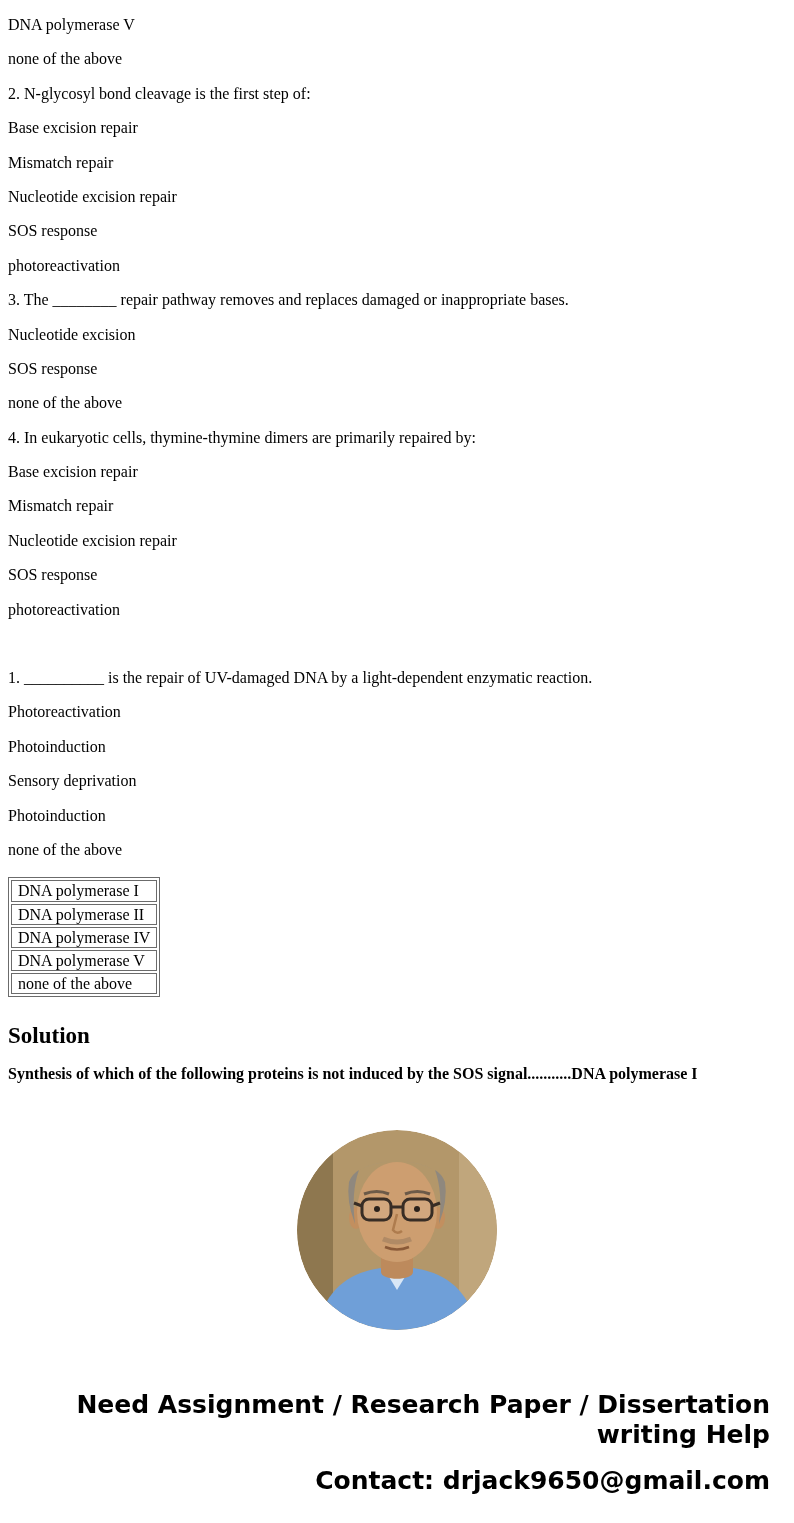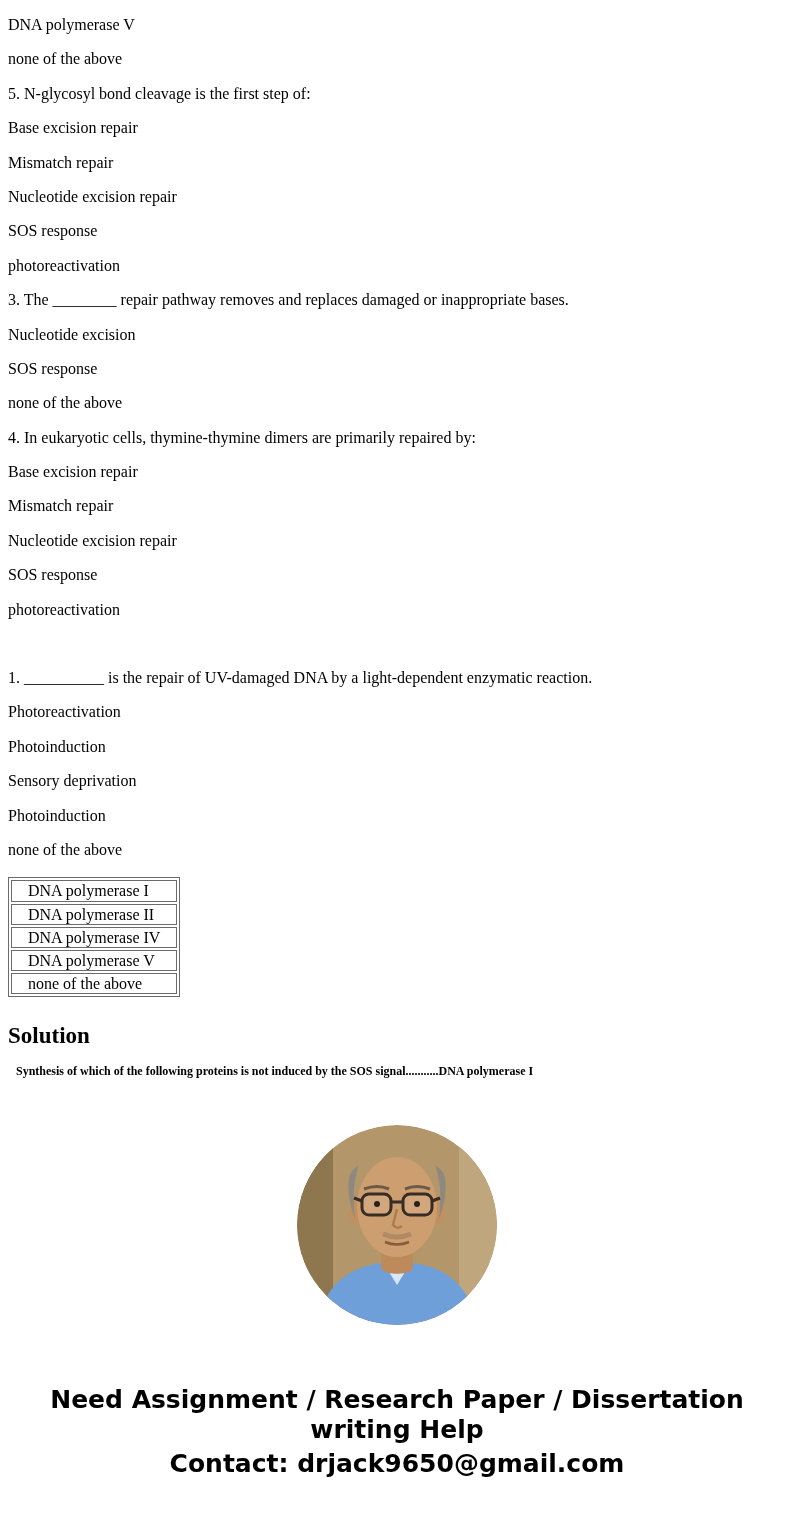--- a/index.html
+++ b/index.html
@@ -30,36 +30,36 @@
   table.poly-table {
     border-collapse: separate;
     border-spacing: 2px;
     border: 1px solid #6b6b6b;
     margin: 18px 0 0 0;
   }
   table.poly-table td {
     border: 1px solid #6b6b6b;
     font-size: 16px;
     line-height: 1.2;
-    padding: 0 16px;
+    padding: 0 6px;
     min-width: 132px;
     white-space: nowrap;
     margin-top: 8px;
   }
 
   h3.solution-heading {
     font-family: "Liberation Serif", serif;
     font-size: 23px;
     font-weight: bold;
     margin: 26px 0 14px 0;
   }
   p.solution-text {
-    font-size: 12px;
+    font-size: 16px;
     font-weight: bold;
-    margin: 16px 8px;
+    margin: 16px 0;
     line-height: 1.15;
   }
 
   .avatar-wrap {
     margin-top: 46px;
     text-align: center;
   }
   .avatar-wrap svg {
     border-radius: 50%;
     display: inline-block;
@@ -68,31 +68,31 @@
   .footer {
     max-width: 780px;
     margin: 56px auto 0 auto;
     text-align: center;
     font-family: "DejaVu Sans", sans-serif;
     font-weight: bold;
     font-size: 25px;
     line-height: 1.2;
     color: #000000;
   }
-  .footer-line { margin: 4px; }
+  .footer-line { margin: 16px; text-align: right; }
 </style>
 </head>
 <body>
 
 <main class="page">
 
   <p class="line">DNA polymerase V</p>
   <p class="line">none of the above</p>
 
-  <p class="line">5. N-glycosyl bond cleavage is the first step of:</p>
+  <p class="line">2. N-glycosyl bond cleavage is the first step of:</p>
   <p class="line">Base excision repair</p>
   <p class="line">Mismatch repair</p>
   <p class="line">Nucleotide excision repair</p>
   <p class="line">SOS response</p>
   <p class="line">photoreactivation</p>
 
   <p class="line">3. The ________ repair pathway removes and replaces damaged or inappropriate bases.</p>
   <p class="line">Nucleotide excision</p>
   <p class="line">SOS response</p>
   <p class="line">none of the above</p>

